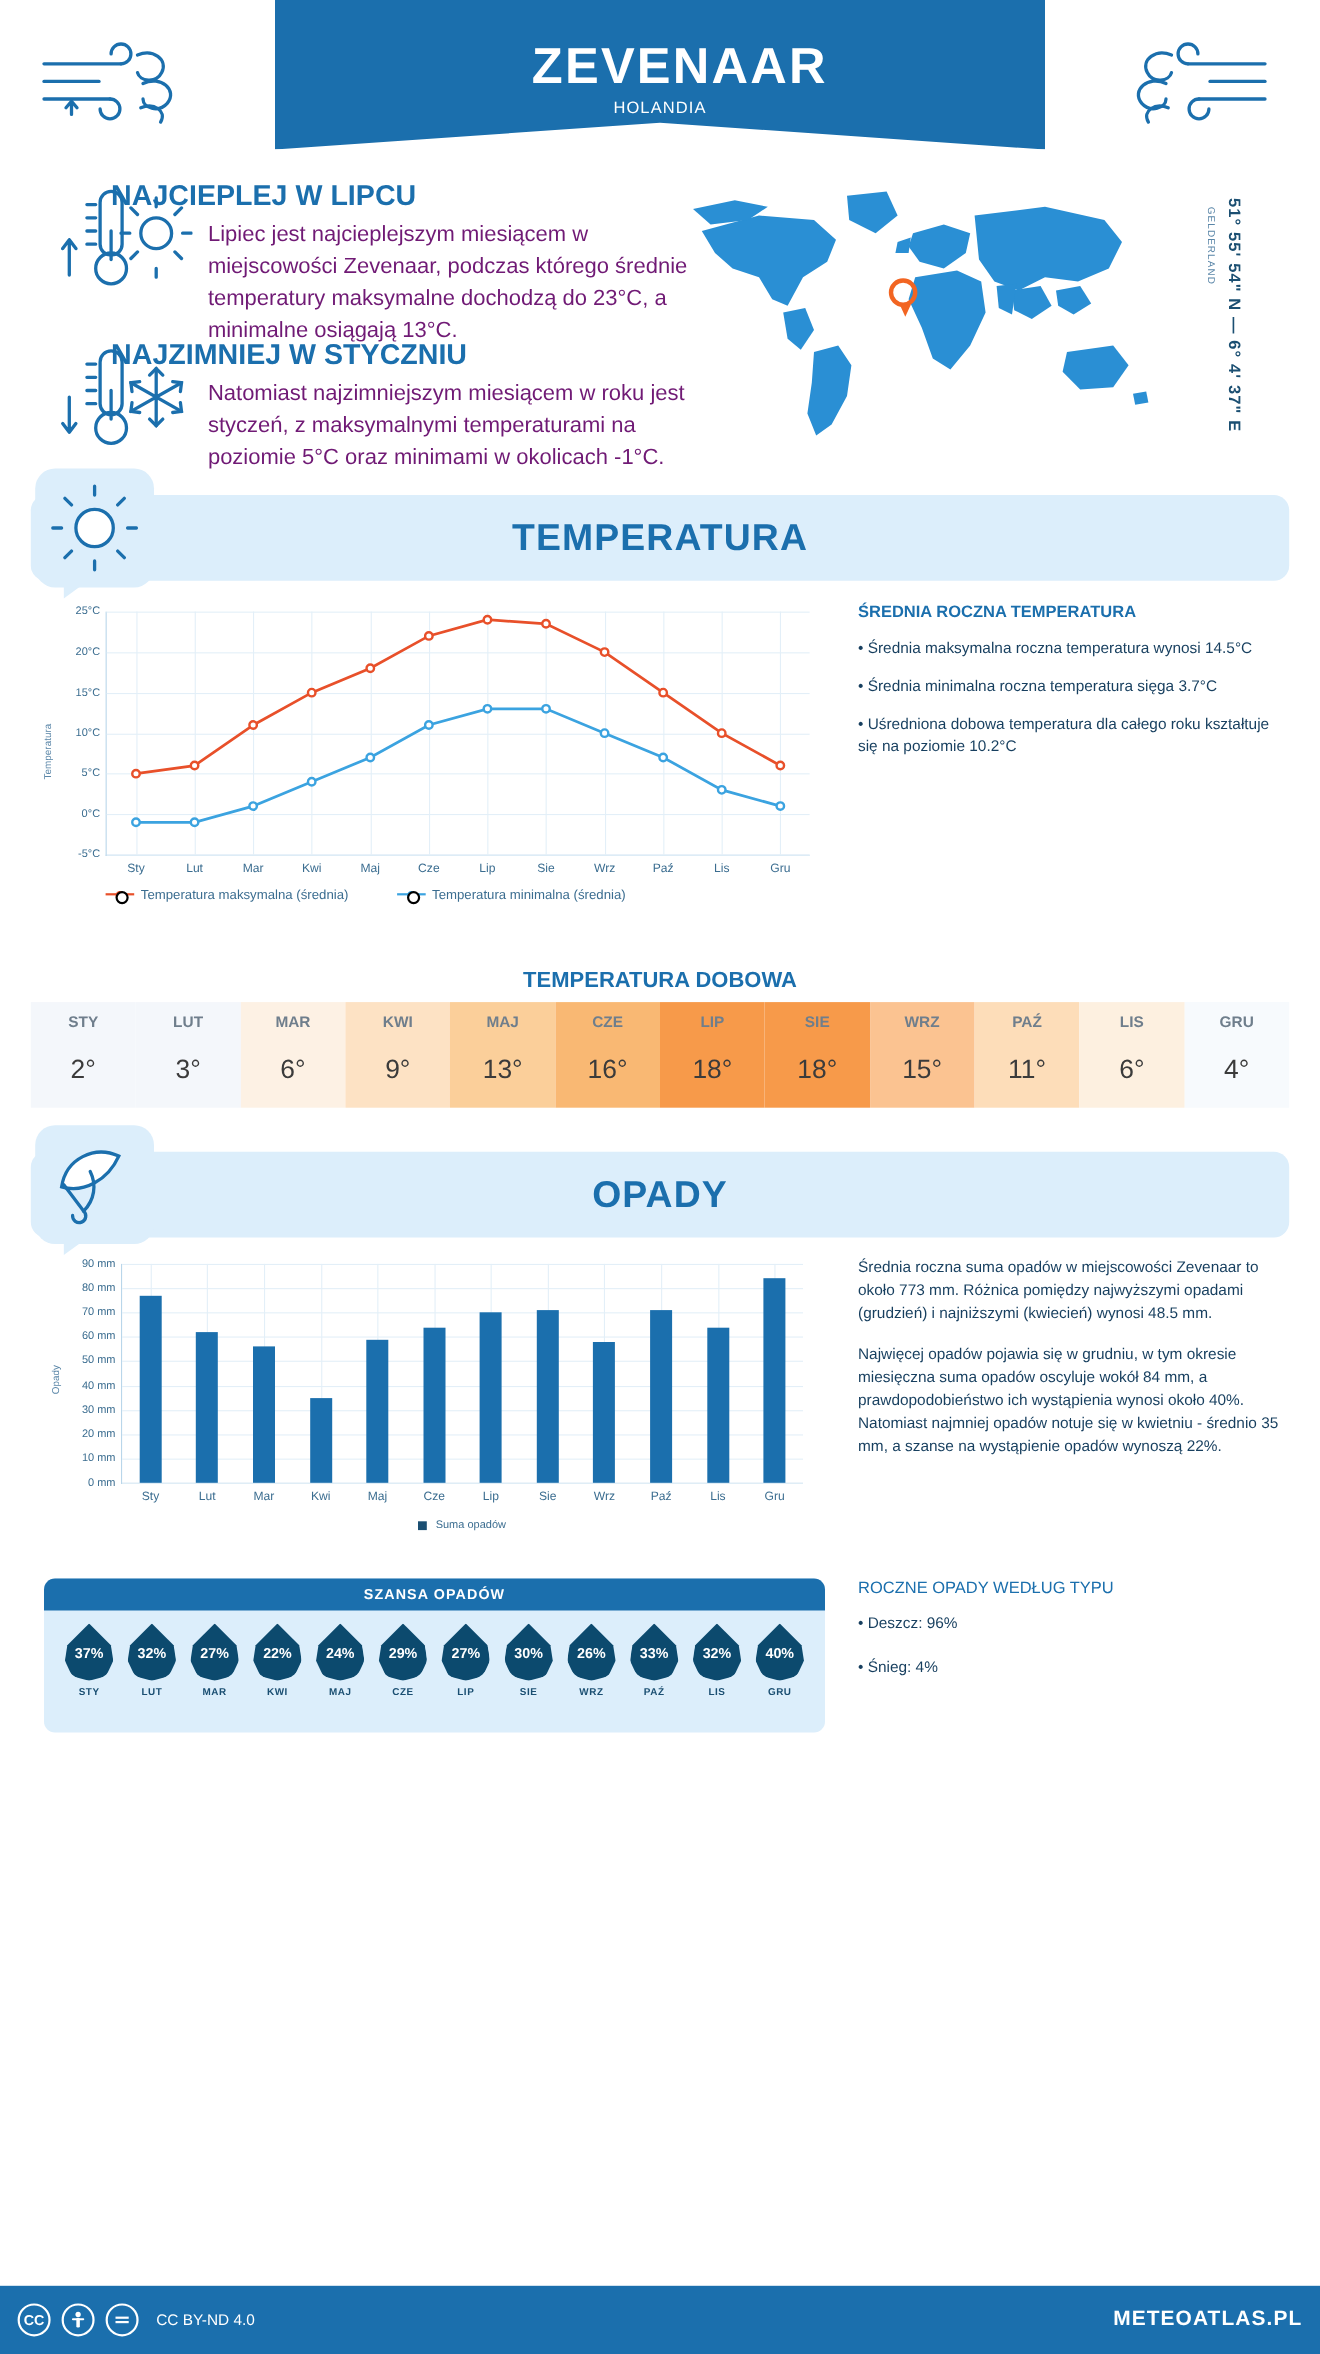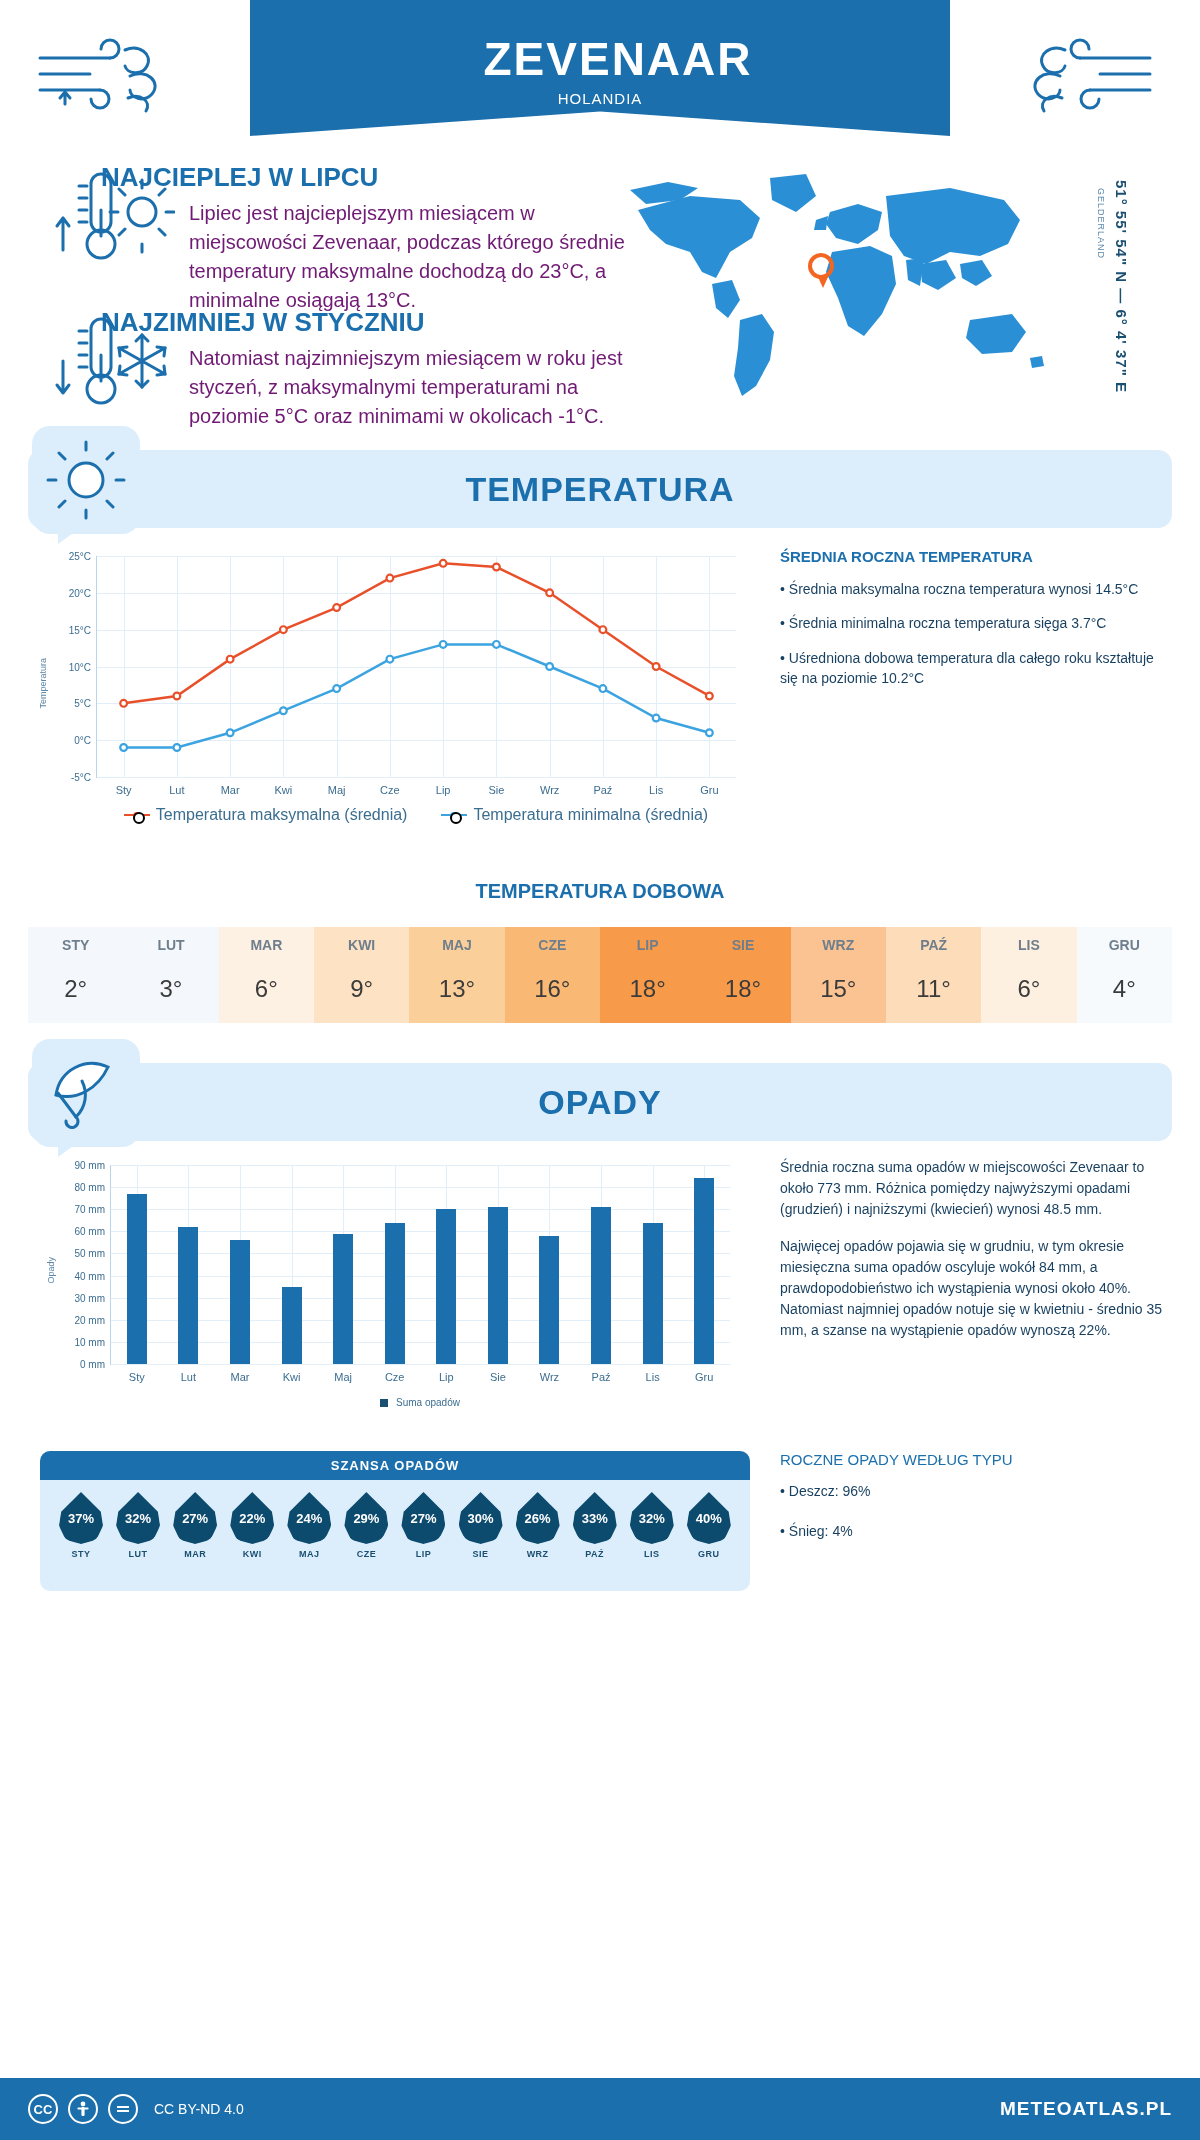--- a/index.html
+++ b/index.html
@@ -113,38 +113,38 @@
     font-size:10px; color:#3b6d90; white-space:nowrap;
   }
   .gridline { position:absolute; left:0; width:100%; height:1px; background:#e3eff8; }
   .vgrid { position:absolute; top:0; height:100%; width:1px; background:#e3eff8; }
   .xtick {
     position:absolute; top:calc(100% + 7px); transform:translateX(-50%);
     font-size:11px; color:#3b6d90;
   }
   .legend-row {
     position:absolute; left:56px; top:258px; width:640px;
-    display:flex; justify-content:center; gap:34px;
-    font-size:16px; color:#3b6d90;
+    display:flex; gap:44px;
+    font-size:12px; color:#3b6d90;
   }
   .legend-item { display:flex; align-items:center; gap:6px; }
   .legend-swatch { width:26px; height:0; border-top:2px solid #000; position:relative; }
   .legend-swatch:after {
     content:""; position:absolute; left:9px; top:-4px; width:8px; height:8px;
     border-radius:50%; background:#fff; border:2px solid #000;
   }
 
   .temp-side { position:absolute; left:780px; top:6px; width:390px; }
   .side-head { font-size:15px; font-weight:bold; color:#1b6fad; margin-bottom:14px; }
   .side-li { font-size:14px; line-height:1.45; color:#173f5f; margin-bottom:14px; }
 
   
   .daily-title {
     text-align:center; font-size:20px; font-weight:bold; color:#1b6fad;
-    margin-top:8px; margin-bottom:24px;
+    margin-top:8px; margin-bottom:8px;
   }
   .daily-table { margin:0 28px; display:flex; }
   .daily-col { flex:1; text-align:center; }
   .daily-col .m {
     font-size:14px; font-weight:bold; color:#6f7e8c; padding:10px 0 8px 0;
   }
   .daily-col .v { font-size:24px; color:#3b3b3b; padding:14px 0 20px 0; }
 
   
   .precip-area { position:relative; height:300px; margin-top:10px; }
@@ -190,21 +190,21 @@
   .types-head {
     position:absolute; left:780px; top:300px;
     font-size:15px; font-weight:normal; color:#1b6fad;
   }
   .types-li { position:absolute; left:780px; font-size:14px; color:#173f5f; }
 
   
   .footer {
     position:absolute; left:0; bottom:0; width:1200px; height:62px;
     background:#1b6fad; color:#fff; display:flex; align-items:center;
-    justify-content:space-between; padding:0 28px;
+    justify-content:space-between; padding:0 16px;
   }
   .cc-group { display:flex; align-items:center; gap:10px; }
   .cc-badge {
     width:30px; height:30px; border:2px solid #fff; border-radius:50%;
     display:flex; align-items:center; justify-content:center;
     font-size:13px; font-weight:bold;
   }
   .cc-text { font-size:14px; margin-left:6px; }
   .site { font-size:19px; font-weight:bold; letter-spacing:1px; }
 </style>

